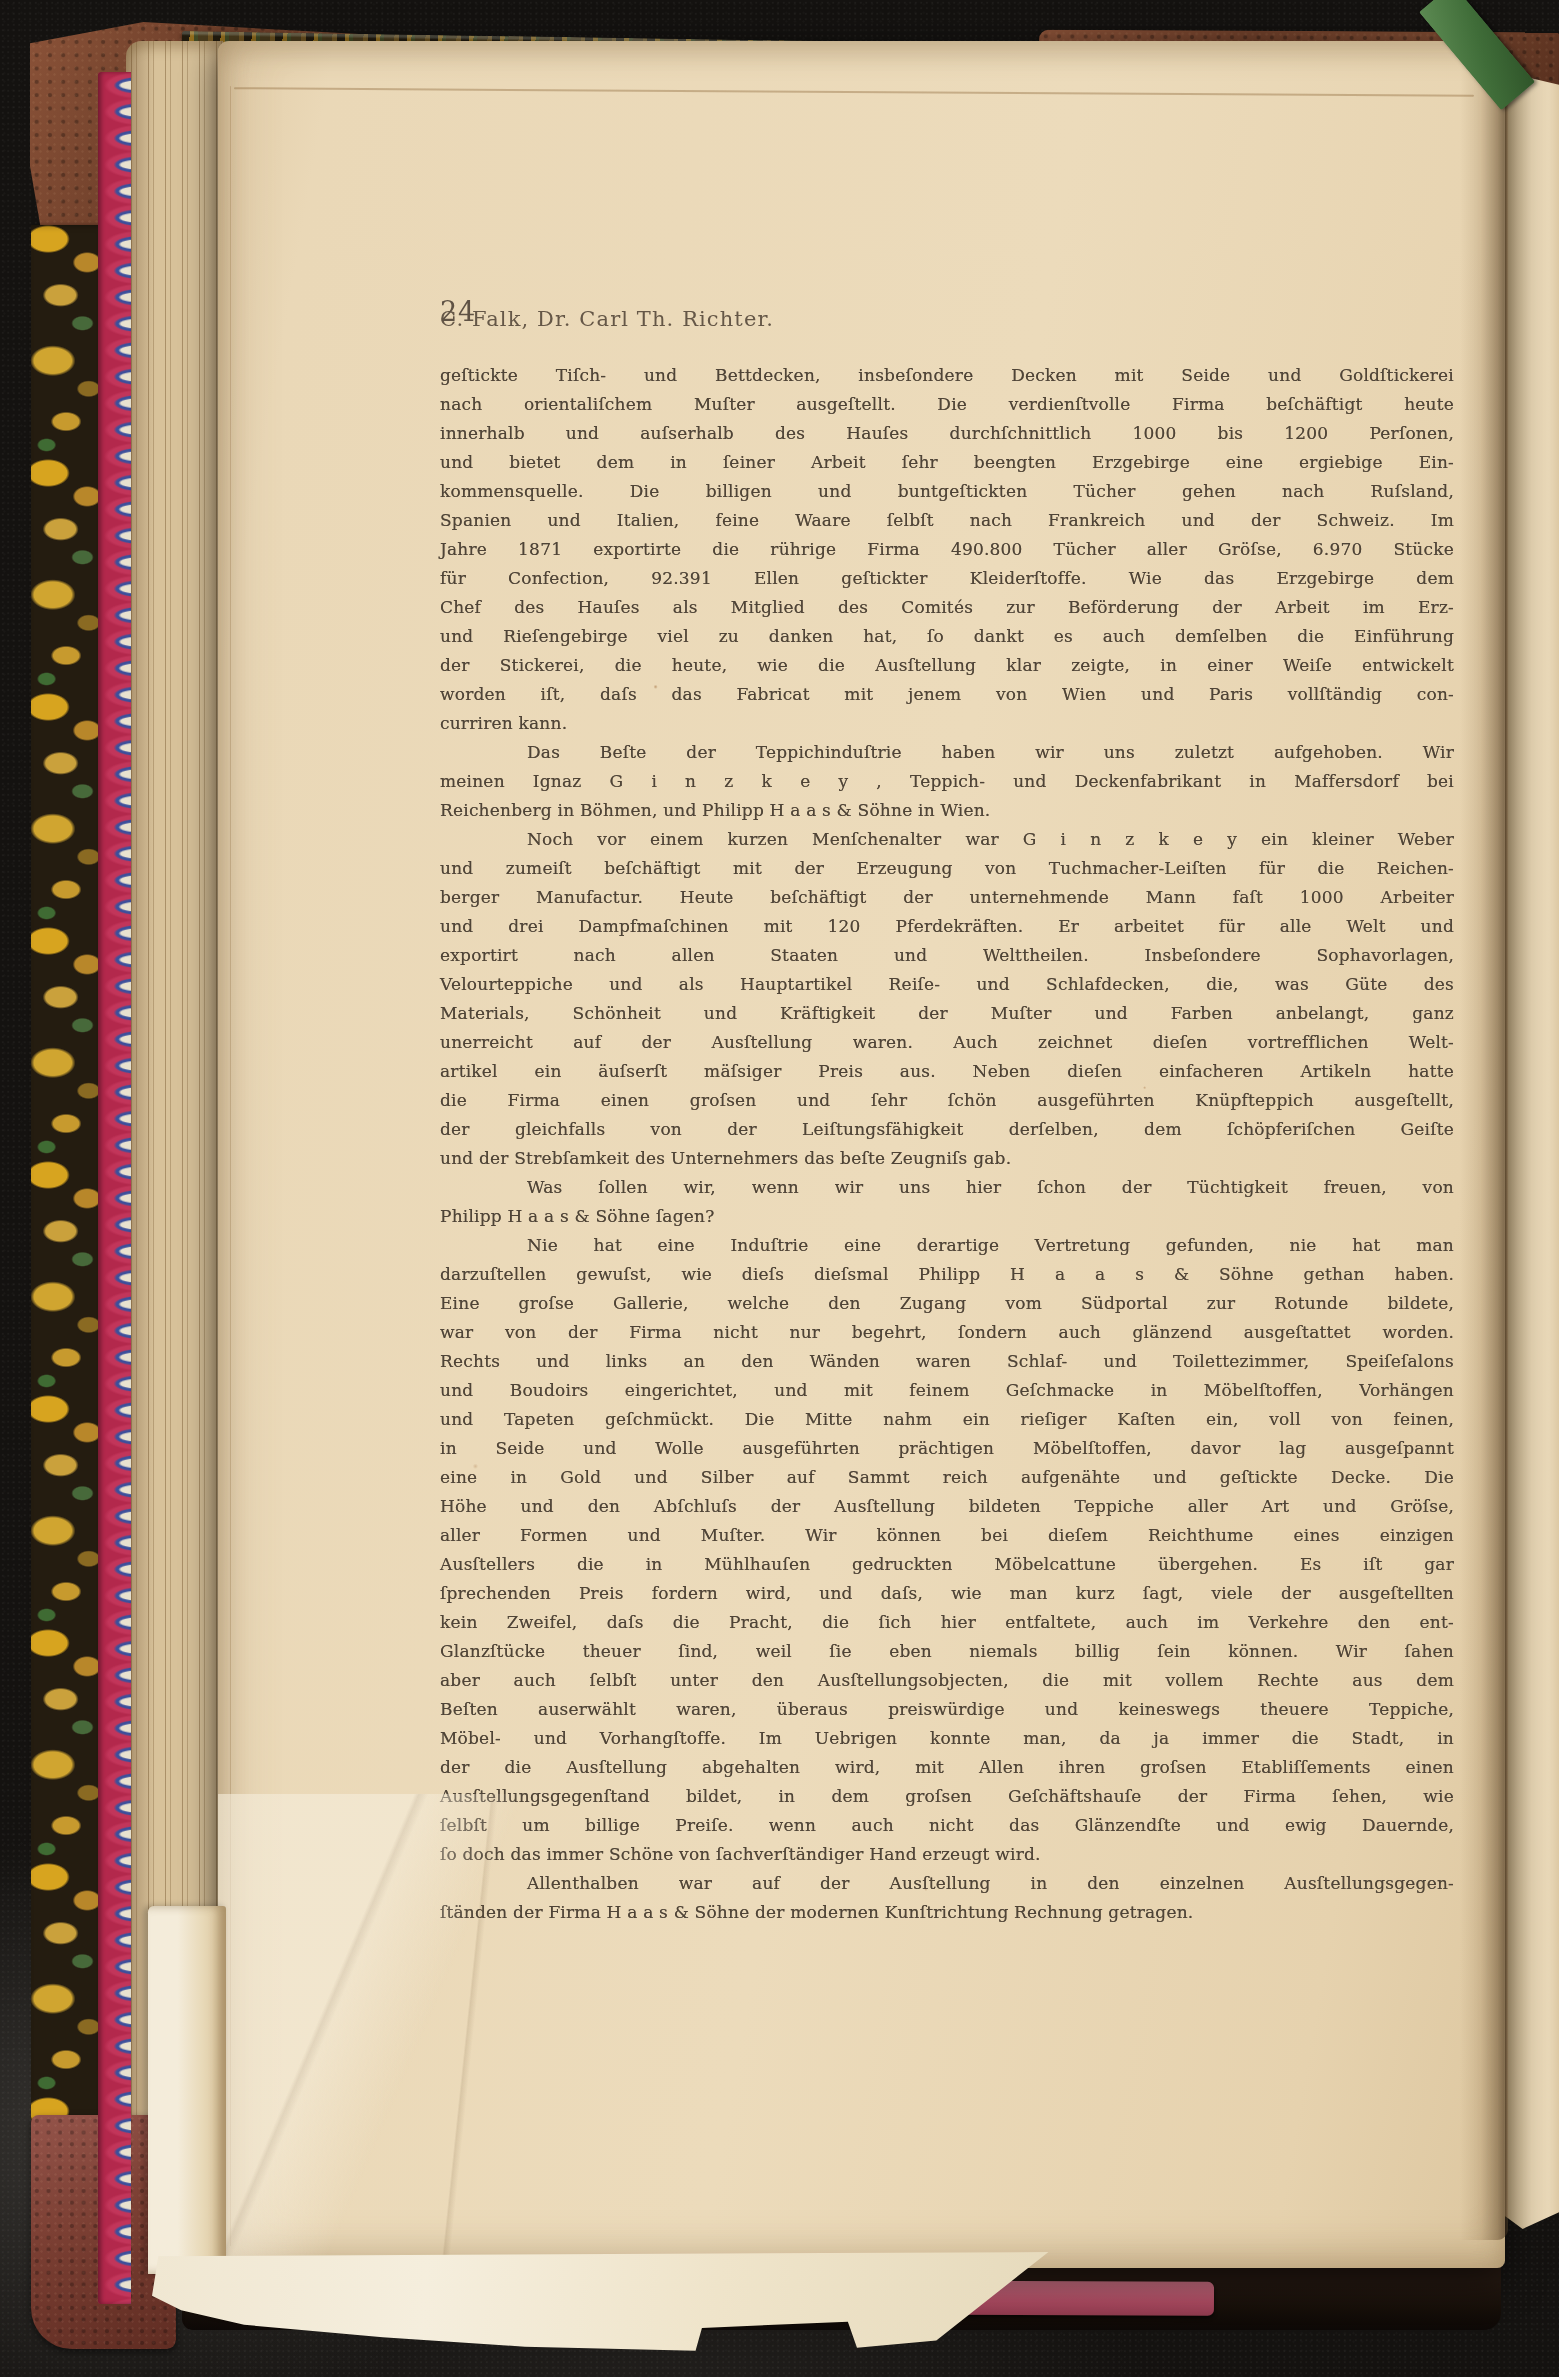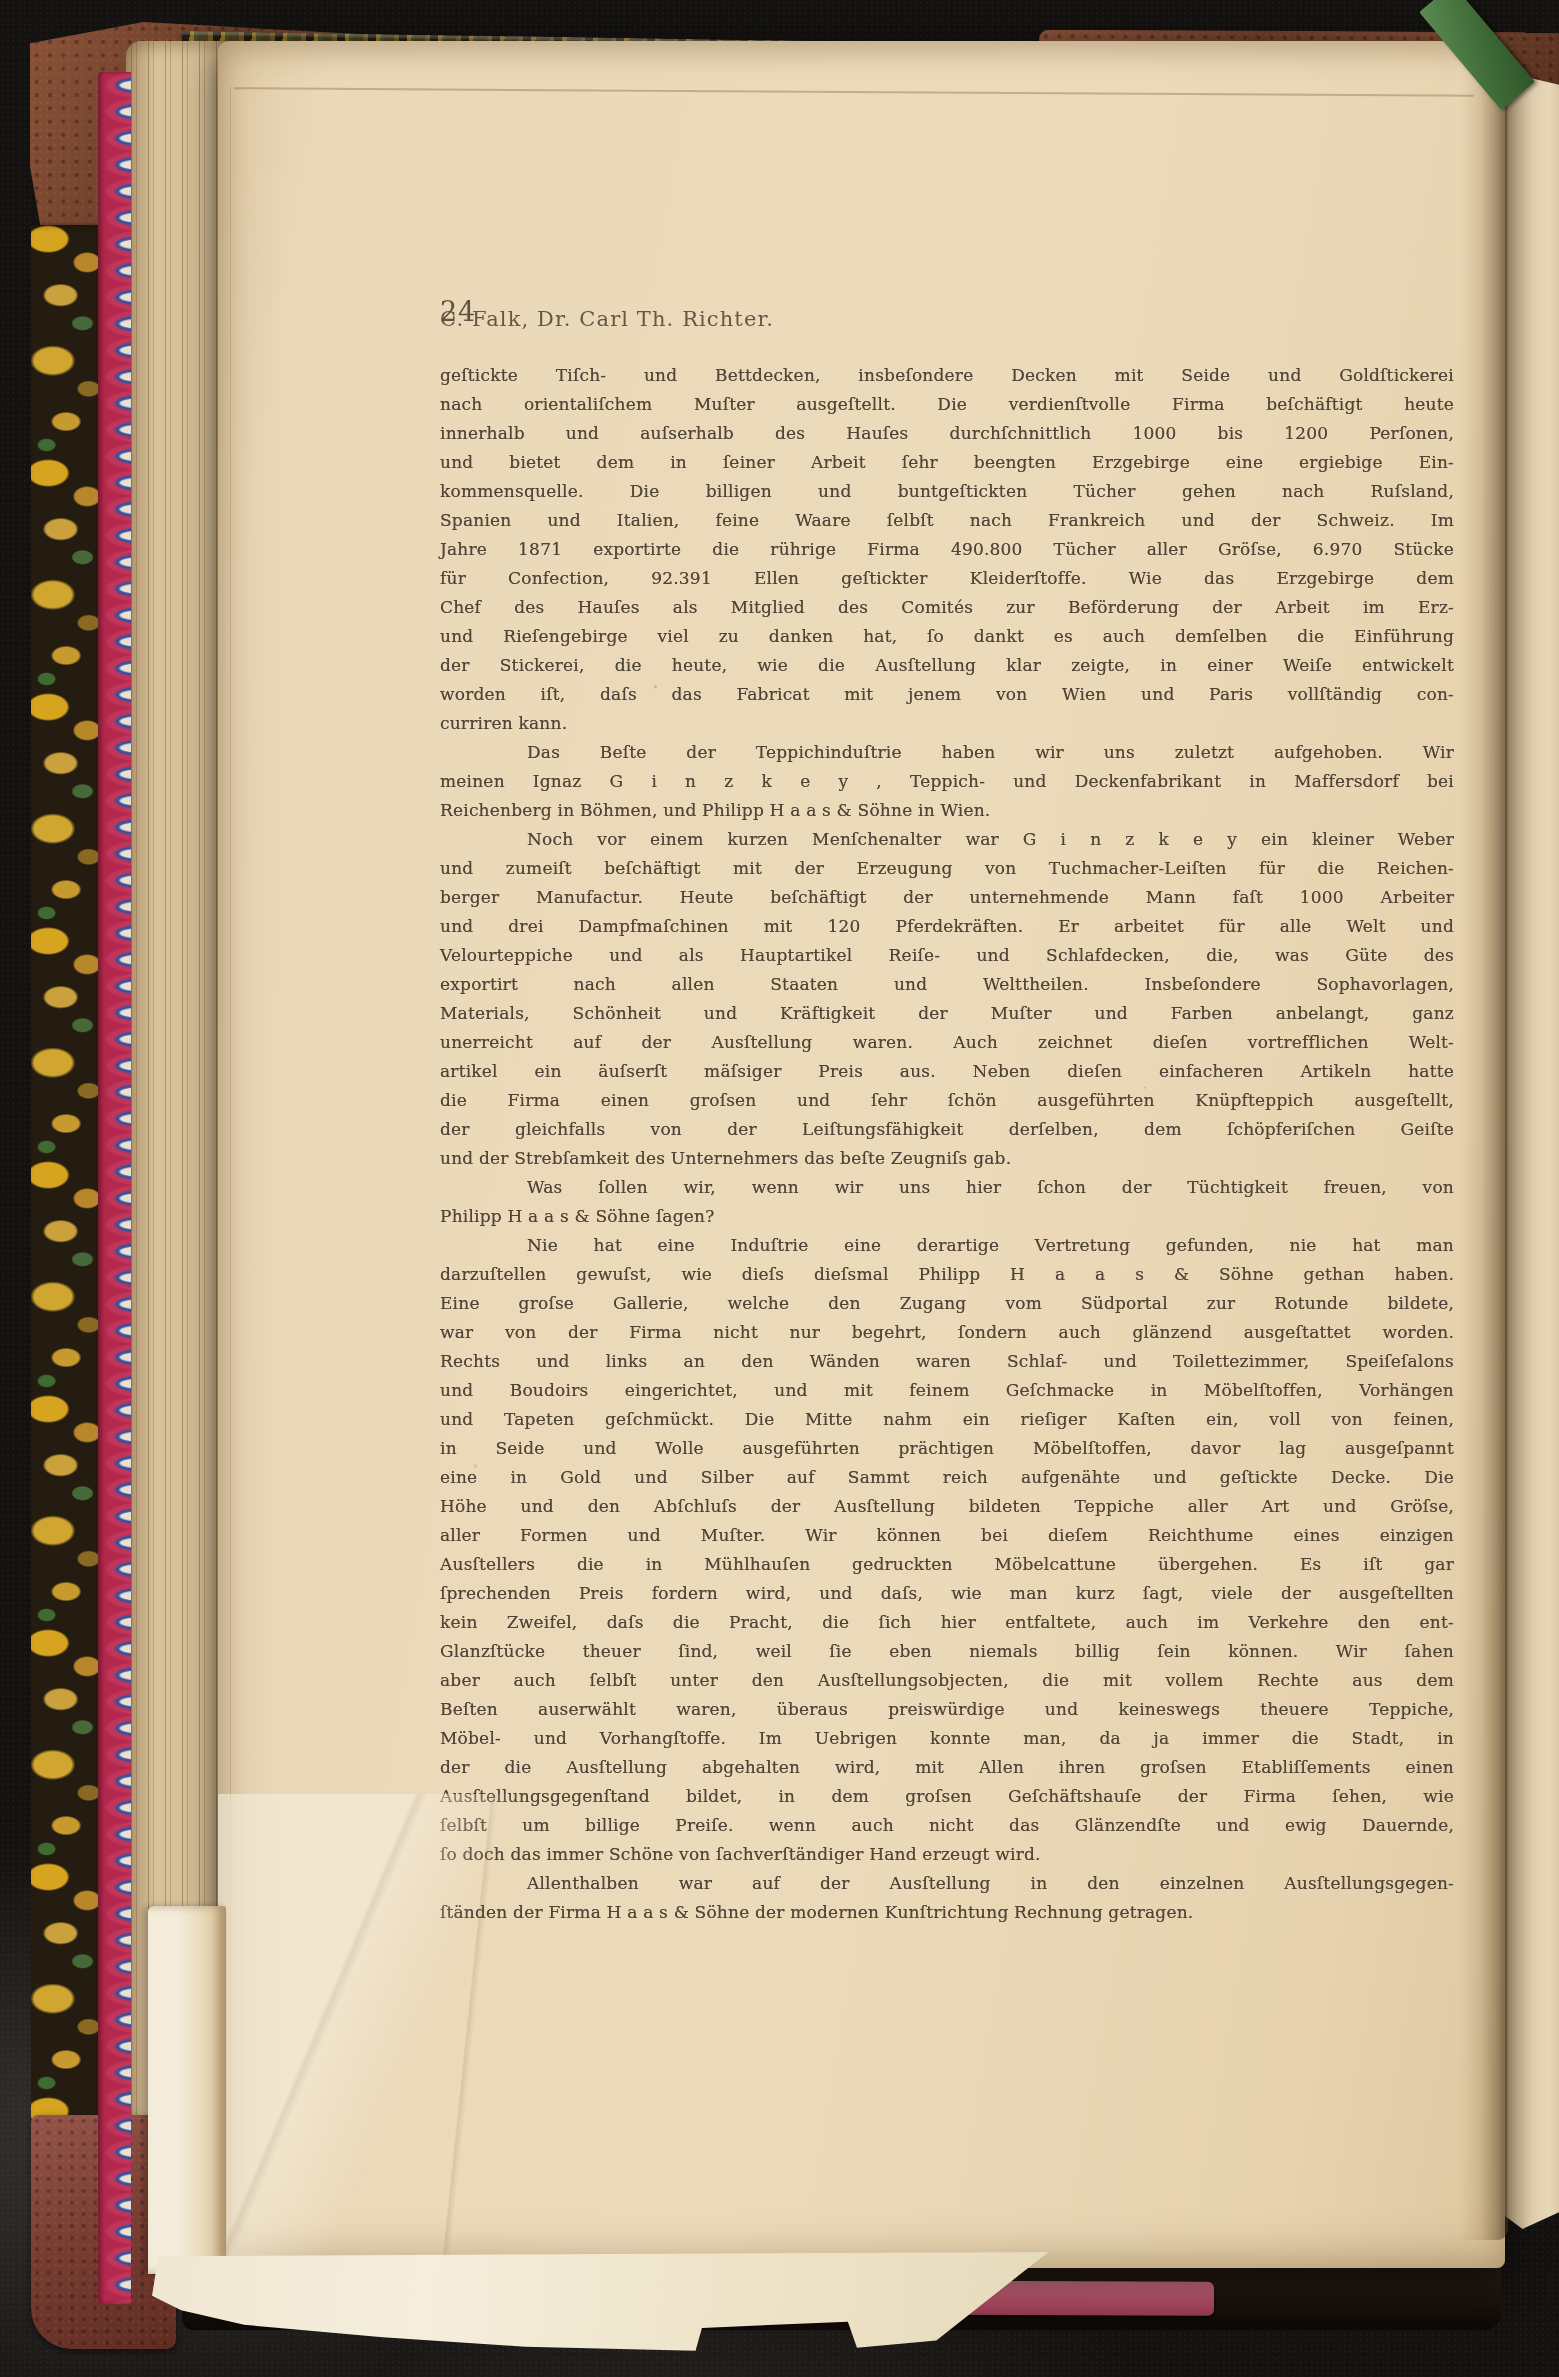--- a/index.html
+++ b/index.html
@@ -246,22 +246,22 @@
         <div class="line">der Stickerei, die heute, wie die Ausſtellung klar zeigte, in einer Weiſe entwickelt</div>
         <div class="line">worden iſt, daſs das Fabricat mit jenem von Wien und Paris vollſtändig con-</div>
         <div class="line pend">curriren kann.</div>
         <div class="line indent">Das Beſte der Teppichinduſtrie haben wir uns zuletzt aufgehoben. Wir</div>
         <div class="line">meinen Ignaz G i n z k e y , Teppich- und Deckenfabrikant in Maffersdorf bei</div>
         <div class="line pend">Reichenberg in Böhmen, und Philipp H a a s &amp; Söhne in Wien.</div>
         <div class="line indent">Noch vor einem kurzen Menſchenalter war G i n z k e y ein kleiner Weber</div>
         <div class="line">und zumeiſt beſchäftigt mit der Erzeugung von Tuchmacher-Leiſten für die Reichen-</div>
         <div class="line">berger Manufactur. Heute beſchäftigt der unternehmende Mann faſt 1000 Arbeiter</div>
         <div class="line">und drei Dampfmaſchinen mit 120 Pferdekräften. Er arbeitet für alle Welt und</div>
+        <div class="line">exportirt nach allen Staaten und Welttheilen. Insbeſondere Sophavorlagen,</div>
         <div class="line">Velourteppiche und als Hauptartikel Reiſe- und Schlafdecken, die, was Güte des</div>
-        <div class="line">exportirt nach allen Staaten und Welttheilen. Insbeſondere Sophavorlagen,</div>
         <div class="line">Materials, Schönheit und Kräftigkeit der Muſter und Farben anbelangt, ganz</div>
         <div class="line">unerreicht auf der Ausſtellung waren. Auch zeichnet dieſen vortrefflichen Welt-</div>
         <div class="line">artikel ein äuſserſt mäſsiger Preis aus. Neben dieſen einfacheren Artikeln hatte</div>
         <div class="line">die Firma einen groſsen und ſehr ſchön ausgeführten Knüpfteppich ausgeſtellt,</div>
         <div class="line">der gleichfalls von der Leiſtungsfähigkeit derſelben, dem ſchöpferiſchen Geiſte</div>
         <div class="line pend">und der Strebſamkeit des Unternehmers das beſte Zeugniſs gab.</div>
         <div class="line indent">Was ſollen wir, wenn wir uns hier ſchon der Tüchtigkeit freuen, von</div>
         <div class="line pend">Philipp H a a s &amp; Söhne ſagen?</div>
         <div class="line indent">Nie hat eine Induſtrie eine derartige Vertretung gefunden, nie hat man</div>
         <div class="line">darzuſtellen gewuſst, wie dieſs dieſsmal Philipp H a a s &amp; Söhne gethan haben.</div>

